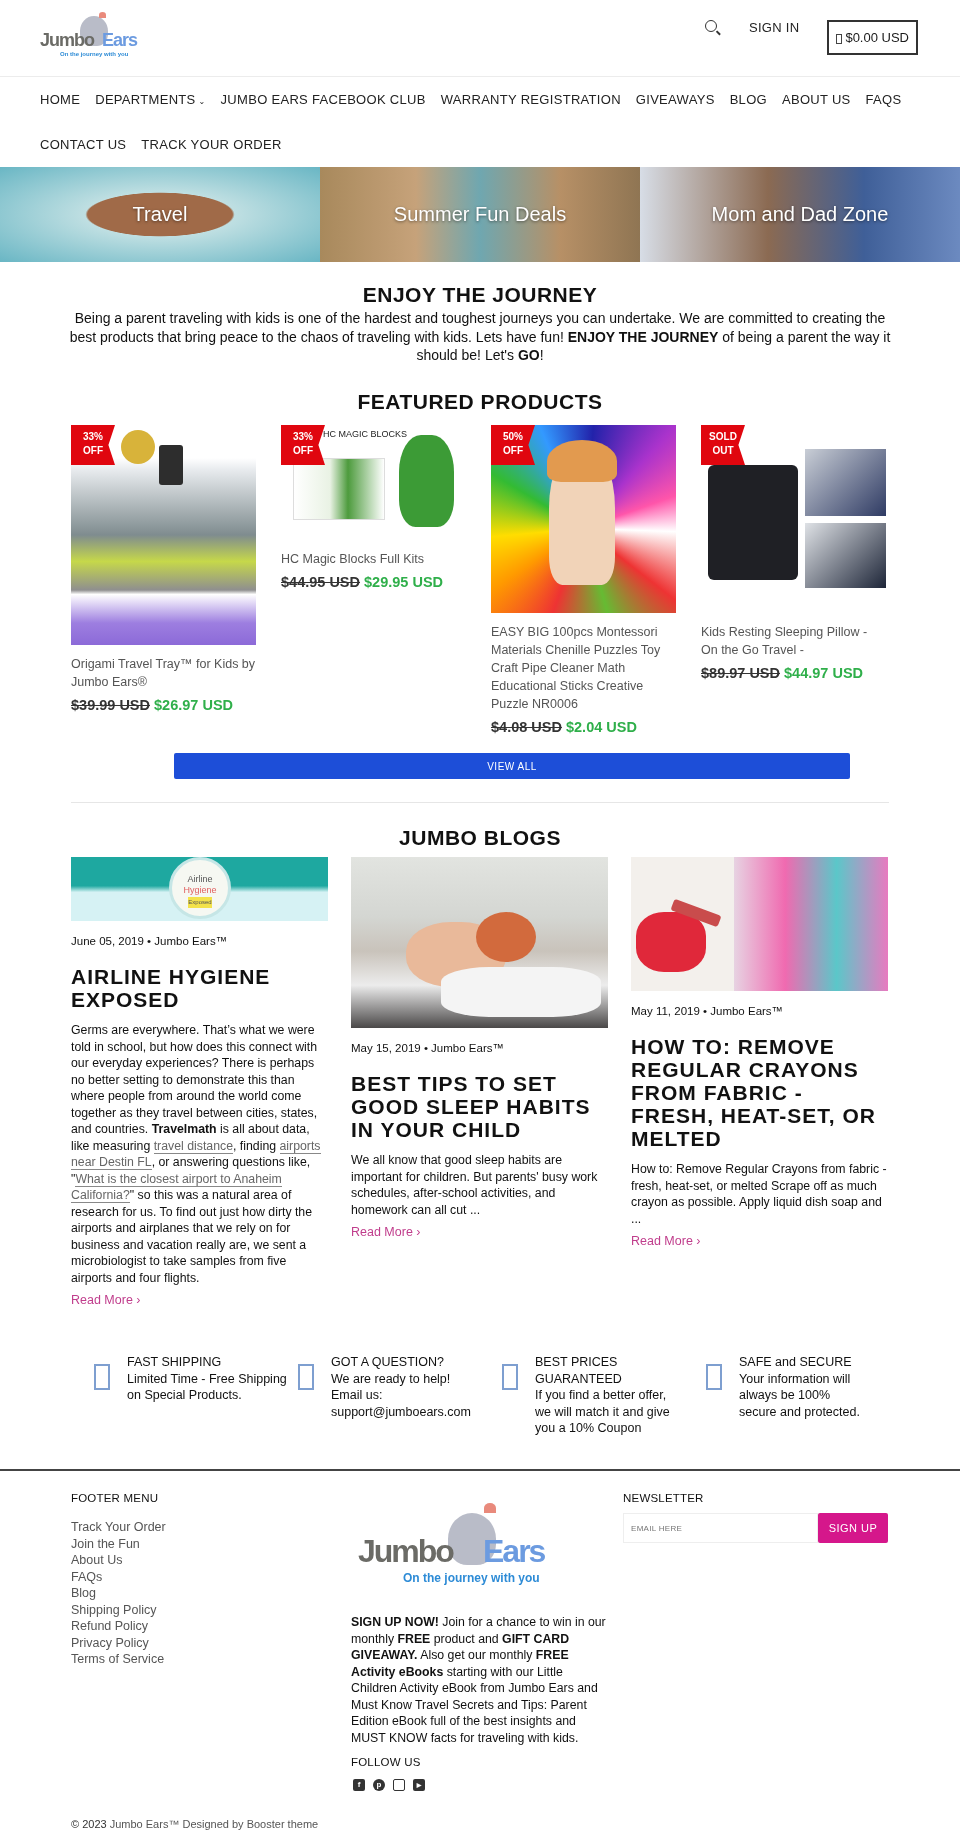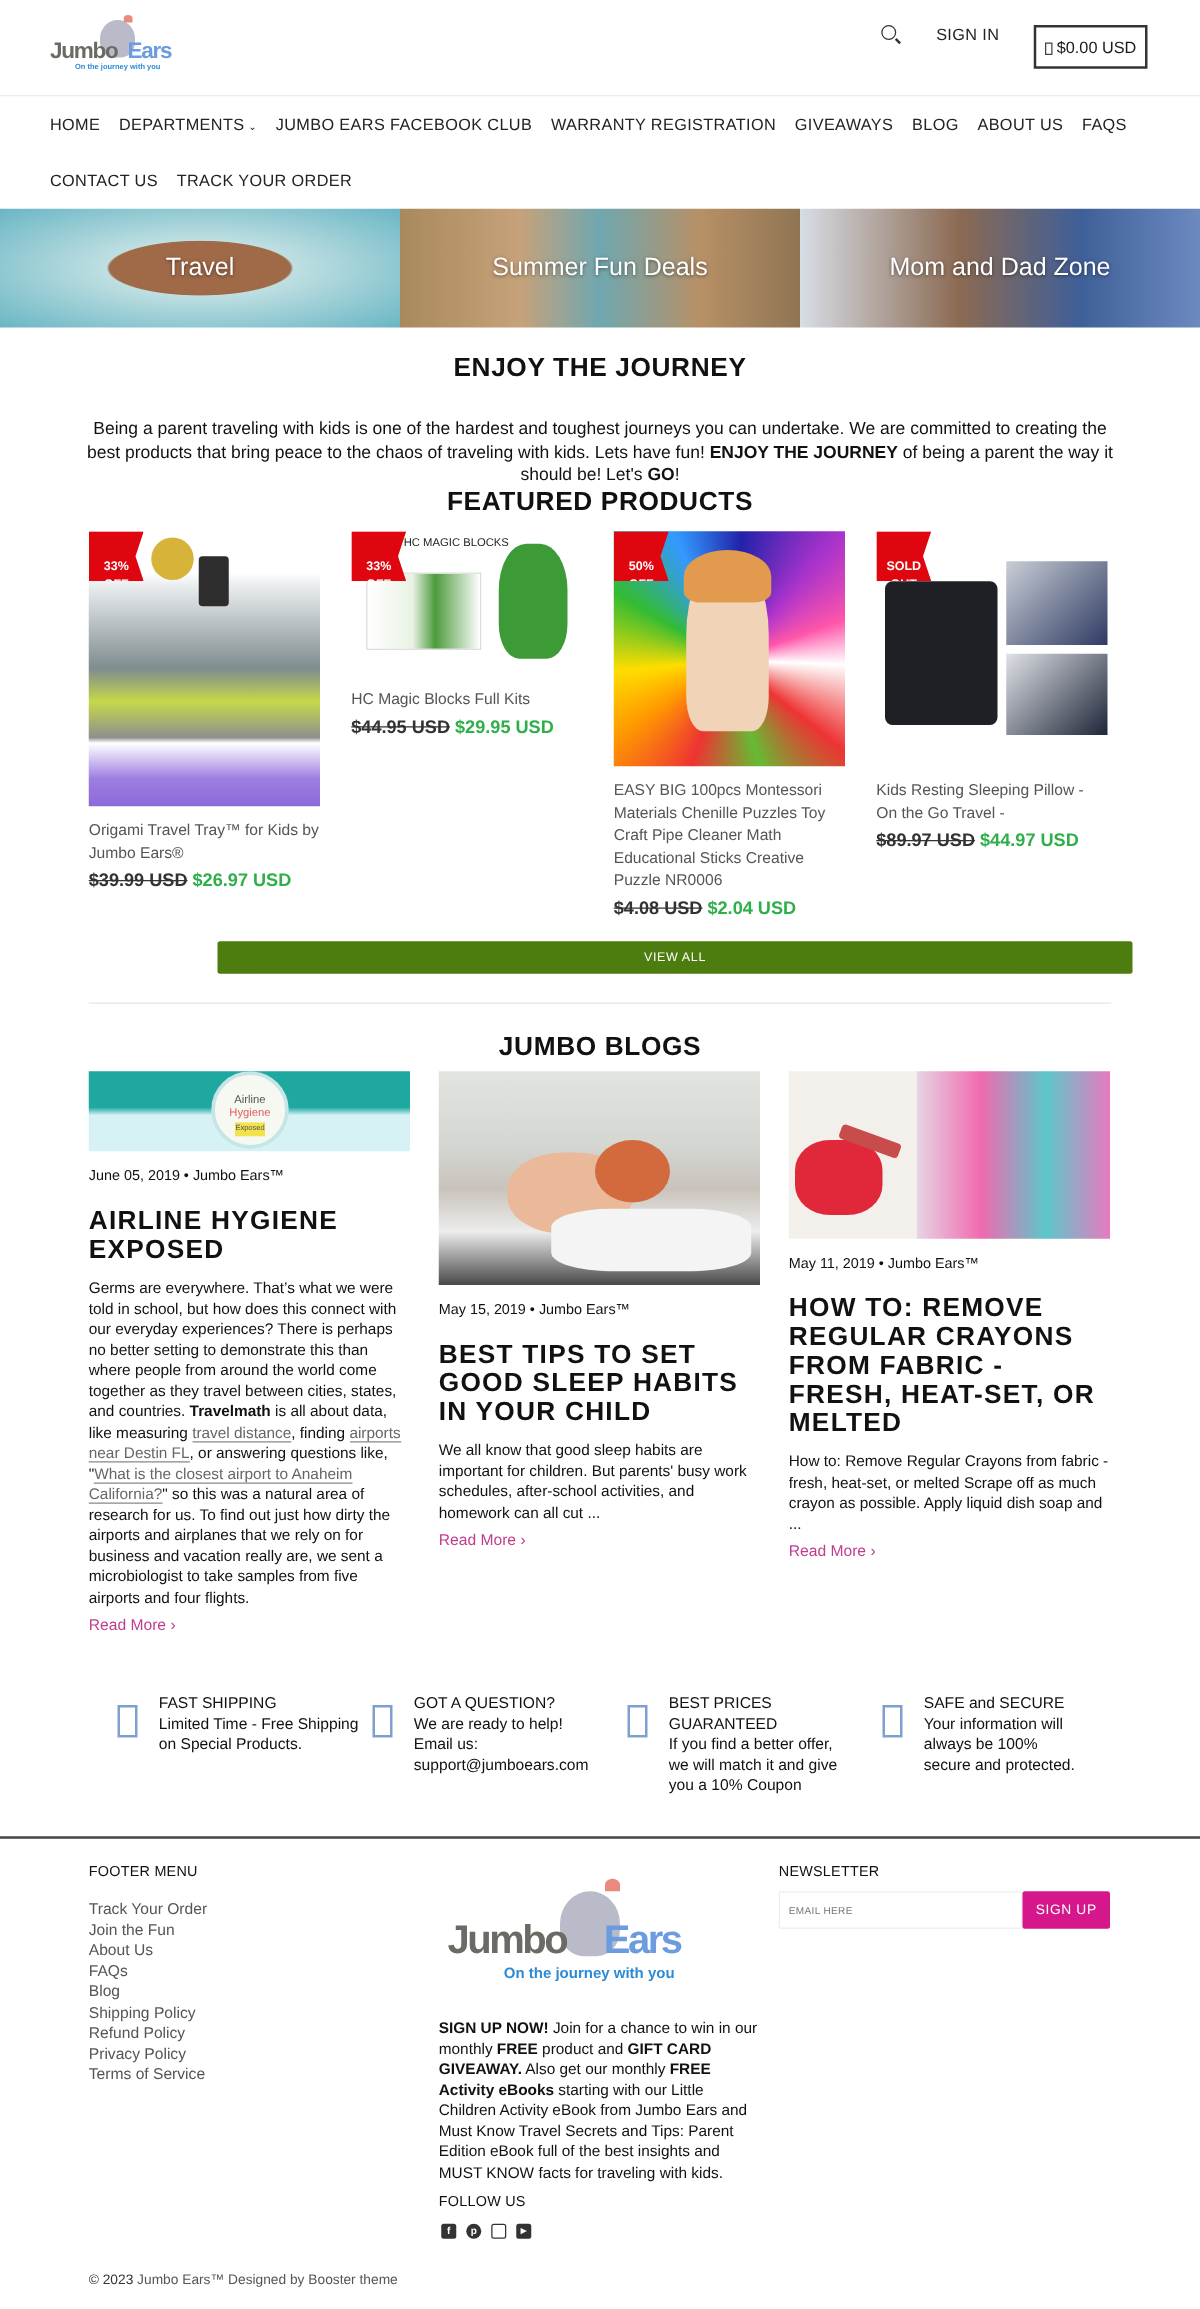--- a/index.html
+++ b/index.html
@@ -26,31 +26,31 @@
 
 .banners{display:flex;height:95px;position:absolute;top:167px;left:0;width:960px}
 .ban{flex:1;position:relative;display:flex;align-items:center;justify-content:center;color:#fff;font-size:20px;text-shadow:0 1px 3px rgba(0,0,0,.5)}
 .b1{background:linear-gradient(90deg,#a8895c 0%,#c6a27a 30%,#6fa7b0 50%,#b79066 75%,#8f7553 100%)}
 .b2{background:radial-gradient(ellipse at center,#a06a48 0 32%,#bfdfe2 33%,#69b6c4 100%)}
 .b3{background:linear-gradient(90deg,#8bb38a 0,#c9b8a8 10%,#d6c6b6 60%,#c9b59f 90%,#8a9a5c 100%)}
 .b4{background:linear-gradient(90deg,#d7dde6 0,#8b6a52 40%,#3f5f98 70%,#6c8ac0 100%)}
 
 .sec{position:absolute;left:0;width:960px;text-align:center}
 h2.t{font:bold 21px "Liberation Sans",sans-serif;letter-spacing:.5px;color:#111}
-.intro p{width:830px;margin:26px auto 0;font-size:14px;line-height:18.5px;color:#111}
+.intro p{width:830px;margin:2px auto 0;font-size:14px;line-height:18.5px;color:#111}
 
 .prods{position:absolute;top:425px;left:71px;width:820px;display:flex;gap:25px}
 .prod{width:185px;position:relative}
 .pimg{width:185px;height:220px;position:relative;overflow:hidden}
-.badge{position:absolute;left:0;top:0;width:44px;height:40px;background:#e0060f;color:#fff;font:bold 10px "Liberation Sans",sans-serif;text-align:center;line-height:14px;padding-top:22px;clip-path:polygon(0 0,100% 0,85% 50%,100% 100%,0 100%)}
+.badge{position:absolute;left:0;top:0;width:44px;height:40px;background:#e0060f;color:#fff;font:bold 10px "Liberation Sans",sans-serif;text-align:center;line-height:14px;padding-top:5px;clip-path:polygon(0 0,100% 0,85% 50%,100% 100%,0 100%)}
 .pname{font-size:12.5px;line-height:18px;color:#555;margin-top:10px}
 .price{margin-top:6px;font-size:14.5px;font-weight:bold}
 .price s{color:#333}
 .price .n{color:#2faf4a}
-.viewall{position:absolute;top:753px;left:174px;width:732px;height:26px;background:#4d7c0f;color:#fff;font-size:10px;letter-spacing:.5px;display:flex;align-items:center;justify-content:center;border-radius:2px}
+.viewall{position:absolute;top:753px;left:174px;width:676px;height:26px;background:#1d4ed8;color:#fff;font-size:10px;letter-spacing:.5px;display:flex;align-items:center;justify-content:center;border-radius:2px}
 .hr{position:absolute;top:802px;left:71px;width:818px;height:1px;background:#e6e6e6}
 
 .blogs{position:absolute;top:857px;left:71px;width:818px;display:flex;gap:23px}
 .blog{width:257px}
 .bimg{width:257px;position:relative;overflow:hidden}
 .bmeta{font-size:11.5px;color:#111;margin-top:14px}
 .btitle{font:bold 21px "Liberation Sans",sans-serif;letter-spacing:1px;line-height:23px;margin-top:18px;color:#111}
 .bbody{font-size:12.3px;line-height:16.5px;color:#111;margin-top:11px}
 .bbody u{color:#666;text-decoration:none;border-bottom:1px solid #888}
 .rm{color:#c03d8c;font-size:12.5px;margin-top:7px;display:inline-block}

